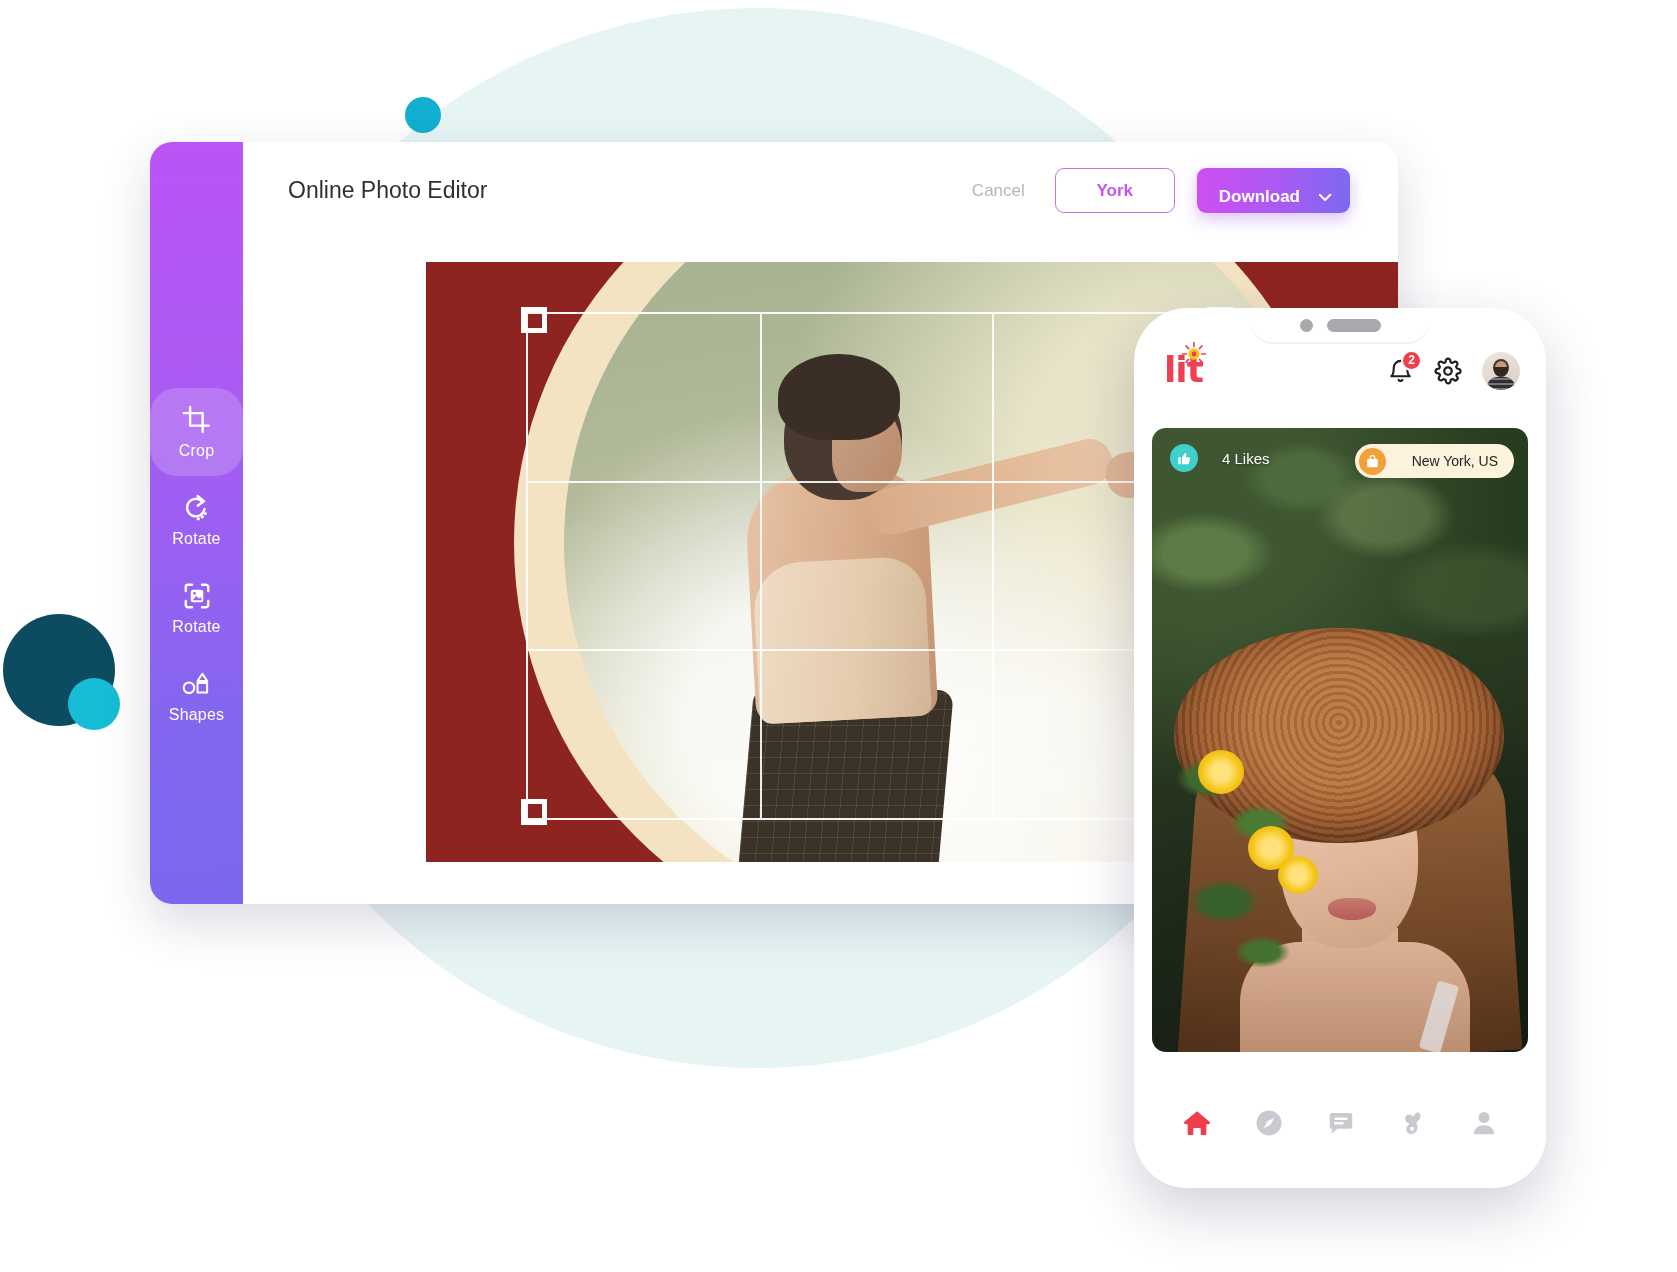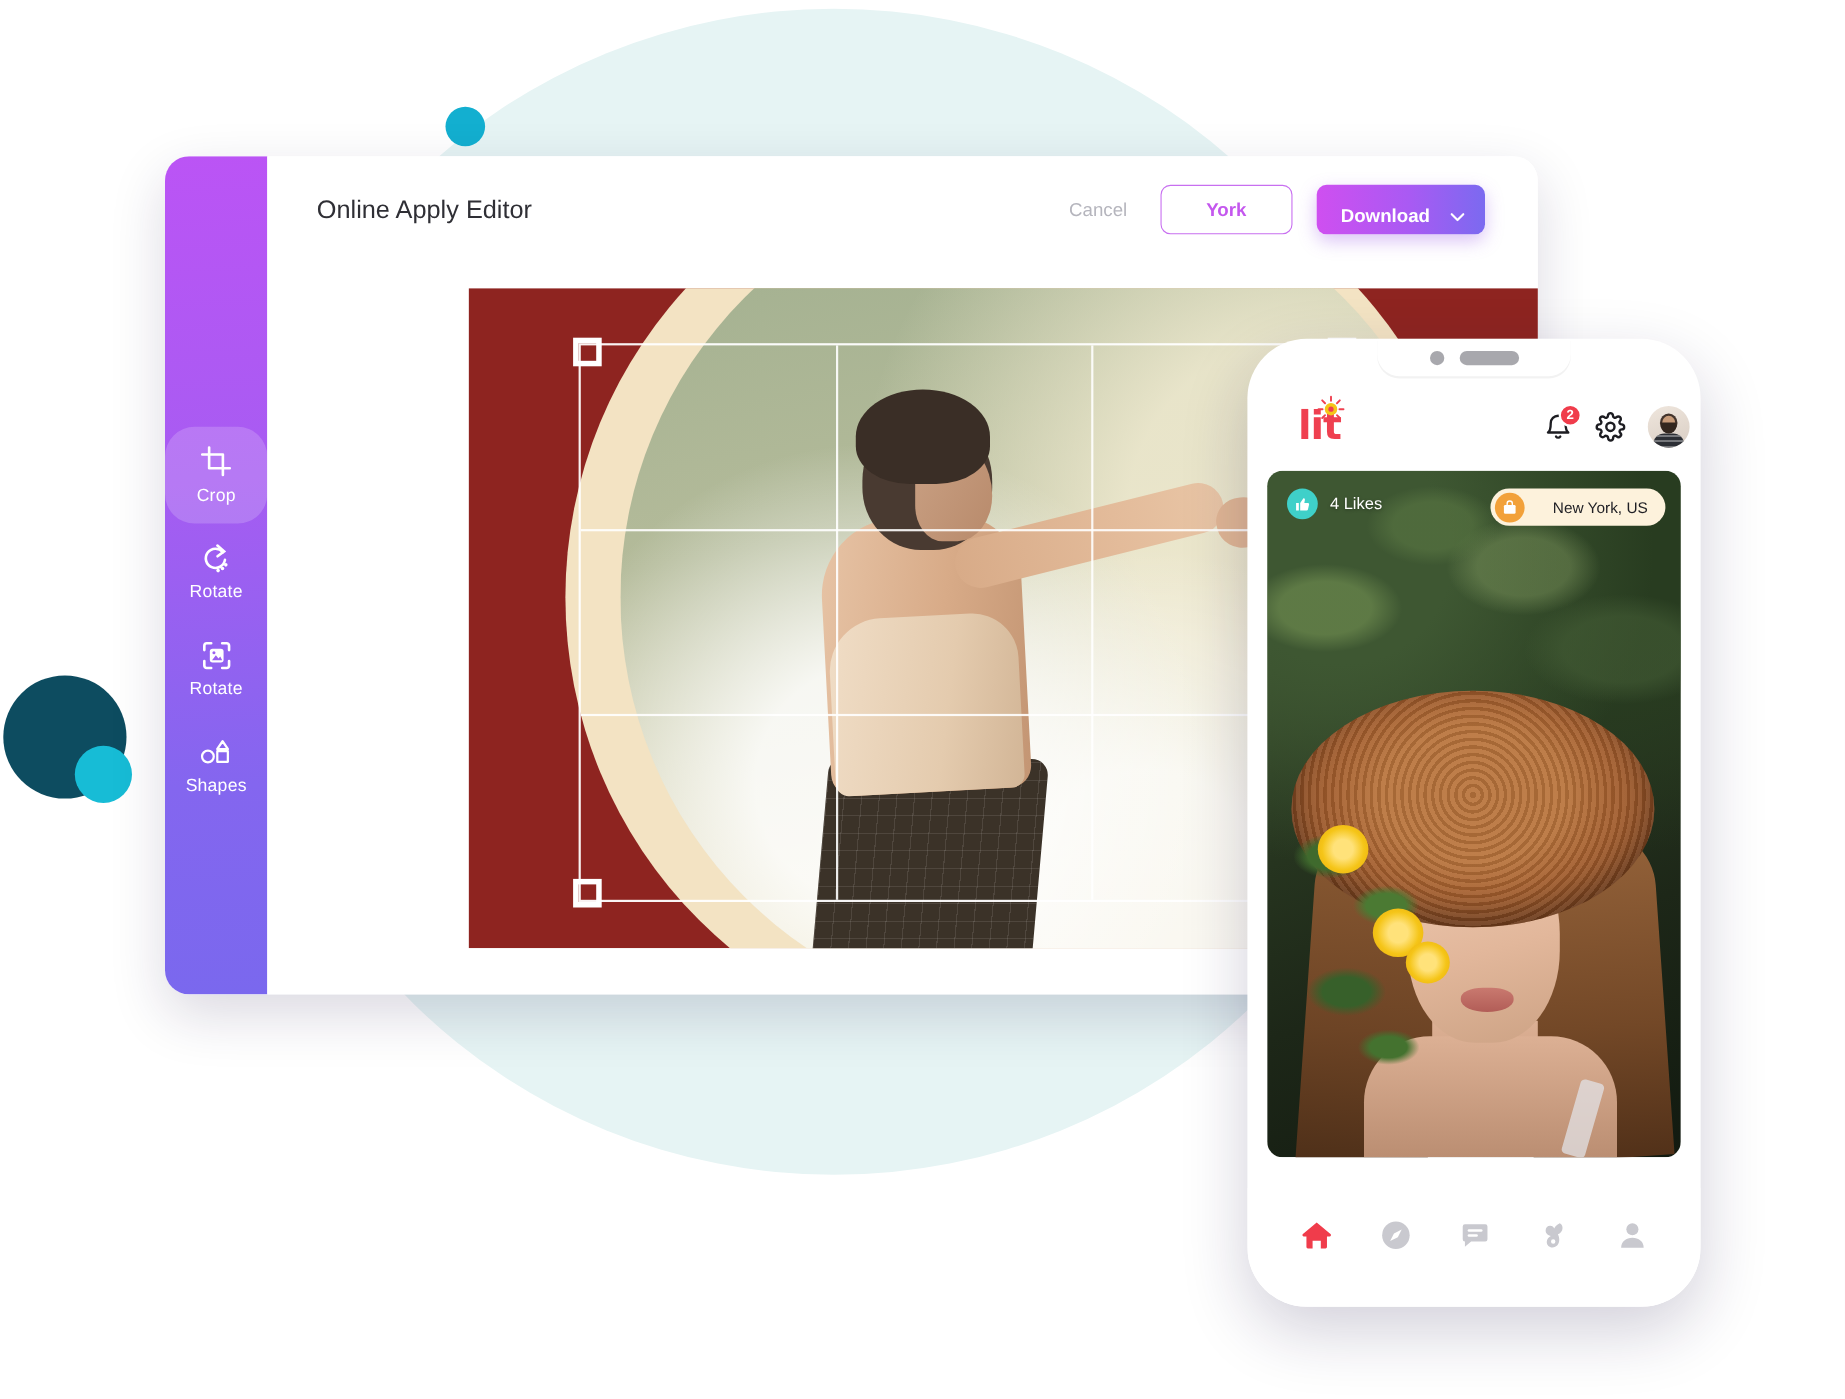--- a/index.html
+++ b/index.html
@@ -216,22 +216,22 @@
     width: 176px; height: 34px;
     background: #ffffff;
     border-radius: 0 0 20px 20px;
     box-shadow: 0 2px 0 0 rgba(0,0,0,0.05);
     display: flex; align-items: center; justify-content: center; gap: 14px;
   }
   .notch .cam { width: 13px; height: 13px; border-radius: 50%; background: #a8a8ad; }
   .notch .spk { width: 54px; height: 13px; border-radius: 7px; background: #a8a8ad; }
 
   .phone-head {
-    position: absolute; left: 16px; top: 44px; width: 100%; height: 72px;
-    display: flex; align-items: center; padding: 0 26px 0 30px; gap: 35px;
+    position: absolute; left: 0; top: 44px; width: 100%; height: 72px;
+    display: flex; align-items: flex-start; padding: 0 26px 0 30px; gap: 35px;
   }
   .logo-lit { display: flex; align-items: flex-end; position: relative; }
   .logo-text {
     font-family: "DejaVu Sans", sans-serif;
     font-weight: 700; font-size: 36px; color: #ef4050; letter-spacing: -1px;
     line-height: 1;
   }
   .spark { position: absolute; left: 17px; top: -11px; }
   .head-icons { margin-left: auto; display: flex; align-items: center; gap: 20px; }
   .icon-btn { position: relative; display: flex; cursor: pointer; }
@@ -324,21 +324,21 @@
       radial-gradient(ellipse 28px 16px at 72% 80%, #44722f 0 60%, rgba(0,0,0,0) 100%);
   }
   .pp-flower { position:absolute; width: 46px; height: 44px; border-radius: 50%;
     background: radial-gradient(circle at 50% 50%, #ffe27a 0 28%, #f5c518 60%, #e8a90c 100%); }
   .pp-flower.f1 { left: 46px; top: 322px; }
   .pp-flower.f2 { left: 96px; top: 398px; }
   .pp-flower.f3 { left: 126px; top: 428px; width: 40px; height: 38px; }
 
   .likes {
     position: absolute; left: 18px; top: 16px;
-    display: flex; align-items: center; gap: 11px;
+    display: flex; align-items: center; gap: 24px;
   }
   .likes .circ {
     width: 28px; height: 28px; border-radius: 50%;
     background: #3fd0c9; display:flex; align-items:center; justify-content:center;
   }
   .likes .txt { color: #fff; font-size: 15px; text-shadow: 0 1px 3px rgba(0,0,0,.35); }
   .loc-pill {
     position: absolute; right: 14px; top: 16px;
     height: 34px; padding: 0 16px 0 4px;
     border-radius: 18px; background: #fdf2dc;
@@ -417,21 +417,21 @@
             <rect x="15.5" y="11" width="9" height="9"></rect>
             <path d="M20 2.5 24.6 9.2 15.4 9.2Z"></path>
           </svg>
         </span>
         <span class="tool-label">Shapes</span>
       </div>
     </div>
 
     <div class="editor-main">
       <div class="editor-head">
-        <div class="editor-title">Online Apply Editor</div>
+        <div class="editor-title">Online Photo Editor</div>
         <div class="head-actions">
           <button class="btn-cancel">Cancel</button>
           <button class="btn-apply">York</button>
           <button class="btn-download">
             <span>Download</span>
             <span class="chev">
               <svg width="18" height="18" viewBox="0 0 24 24" fill="none" stroke="#fff" stroke-width="2.6" stroke-linecap="round" stroke-linejoin="round">
                   <path d="M5 9l7 7 7-7"></path>
                 </svg>
             </span>

